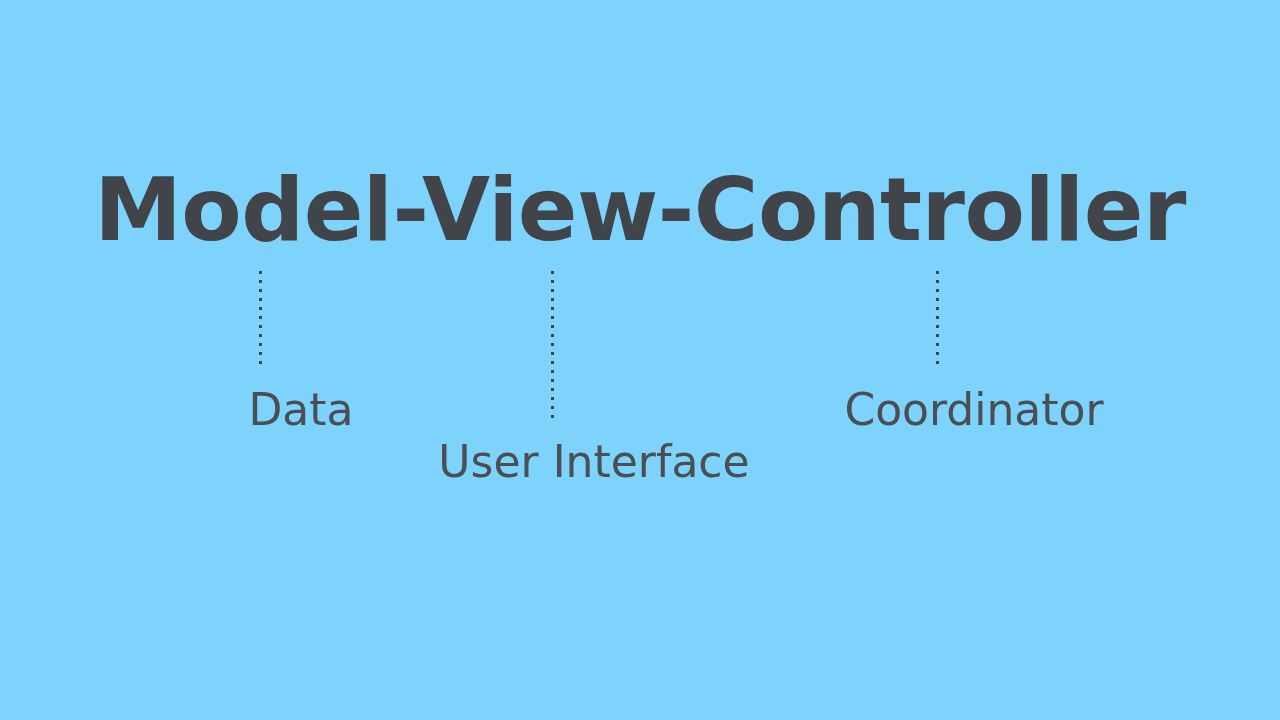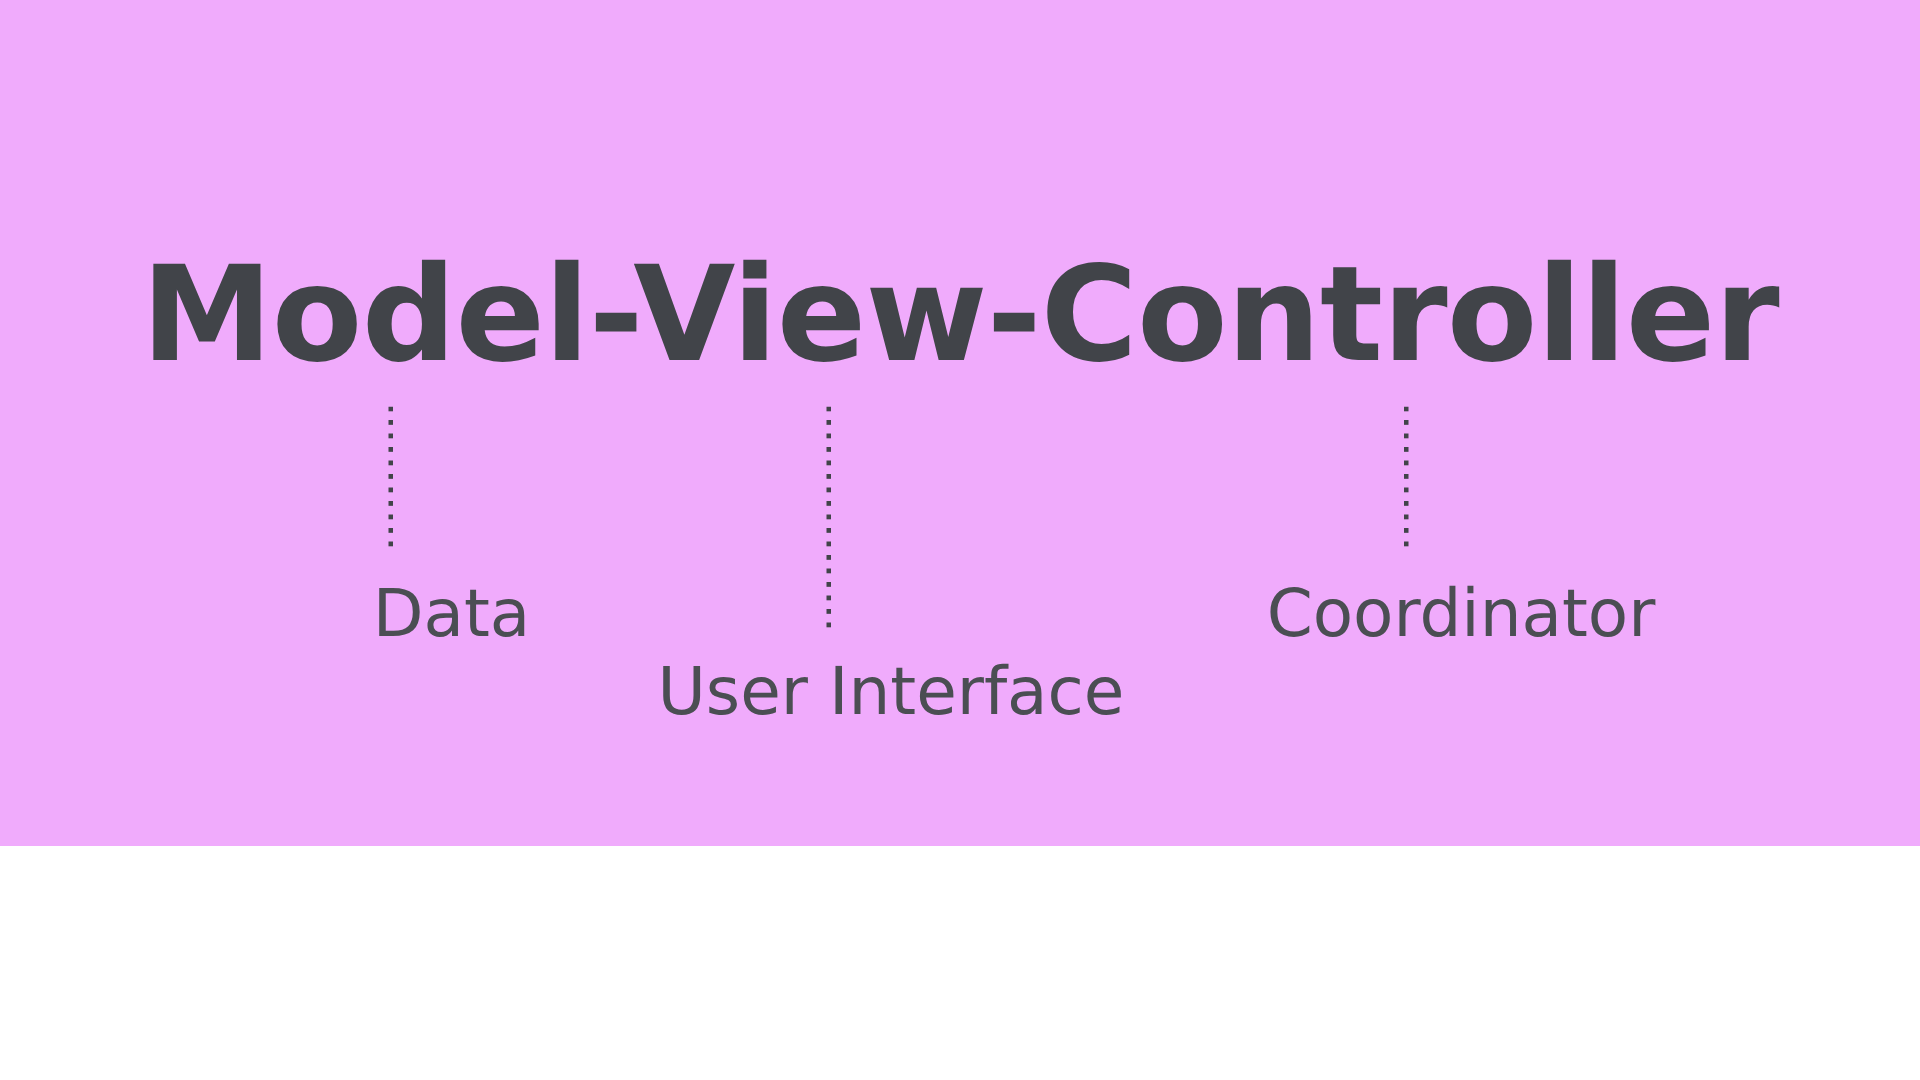--- a/index.html
+++ b/index.html
@@ -11,22 +11,22 @@
     width: 1280px;
     height: 720px;
     background: #ffffff;
     font-family: "DejaVu Sans", sans-serif;
     overflow: hidden;
   }
 
   #slide {
     position: relative;
     width: 1280px;
-    height: 564px;
-    background: #f0abfc;
+    height: 720px;
+    background: #7dd3fc;
   }
 
   
   .title {
     position: absolute;
     left: 0;
     top: 166px;
     width: 1280px;
     text-align: center;
     font-family: "DejaVu Sans", sans-serif;

